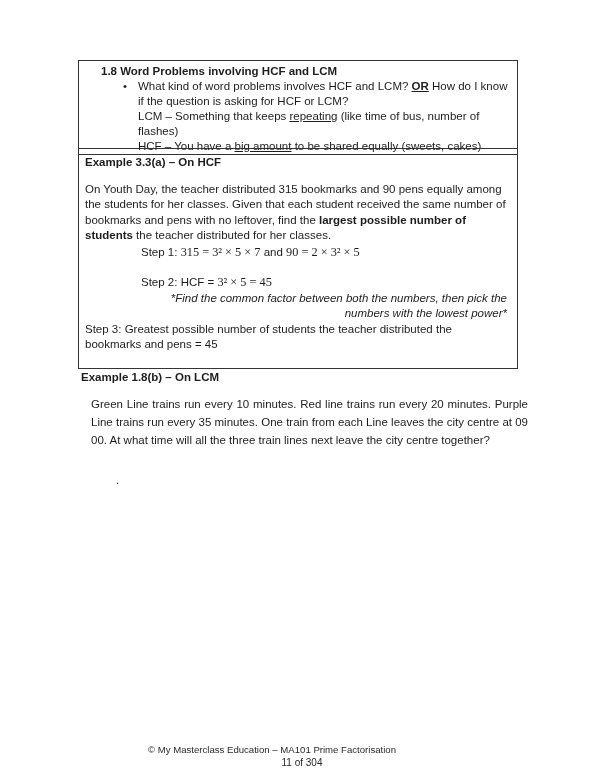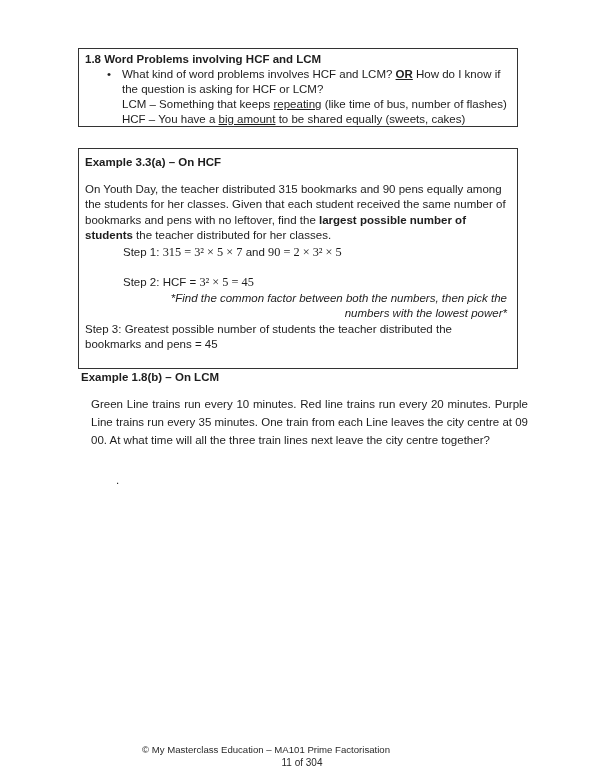--- a/index.html
+++ b/index.html
@@ -14,46 +14,46 @@
     overflow: hidden;
   }
   .ubox {
     position: absolute;
     left: 78px;
     width: 440px;
     border: 1px solid #333333;
     box-sizing: border-box;
     overflow: hidden;
   }
-  .box-intro { top: 48px; height: 79px; padding: 3px 8px 3px 6px; line-height: 14.9px; }
+  .box-intro { top: 60px; height: 95px; padding: 3px 8px 3px 22px; line-height: 14.9px; }
   .box-example-a { top: 148px; height: 221px; padding: 6px 8px 0 6px; line-height: 15.5px; }
   .bold { font-weight: bold; }
   .u { text-decoration: underline; }
   .bullet-row { display: flex; }
   .bullet-glyph { width: 15px; margin-left: 22px; flex: 0 0 auto; }
   .bullet-text { width: 386px; }
   .indent-def { margin-left: 37px; }
-  .step { margin-left: 38px; }
+  .step { margin-left: 56px; }
   .math { font-family: "Liberation Serif", serif; font-size: 12.3px; }
   .prob-a { margin-top: 11px; }
   .step1 { margin-top: 1px; }
   .step2 { margin-top: 15px; }
   .note { margin-left: 38px; font-style: italic; width: 384px; text-align: right; }
   .step3 { }
   .heading-b {
     position: absolute; left: 81px; top: 371px; width: 440px;
     font-weight: bold;
   }
   .prob-b {
     position: absolute; left: 91px; top: 395px; width: 437px;
     line-height: 18px; text-align: justify;
   }
   .stray-dot { position: absolute; left: 116px; top: 474px; }
   .footer-copy {
-    position: absolute; left: 0; top: 744px; width: 532px;
+    position: absolute; left: 6px; top: 744px; width: 532px;
     text-align: center; font-size: 9.6px; color: #2a2a2a;
   }
   .footer-page {
     position: absolute; left: 0; top: 757px; width: 604px;
     text-align: center; font-size: 10px; color: #2a2a2a;
   }
 </style>
 </head>
 <body>
 

